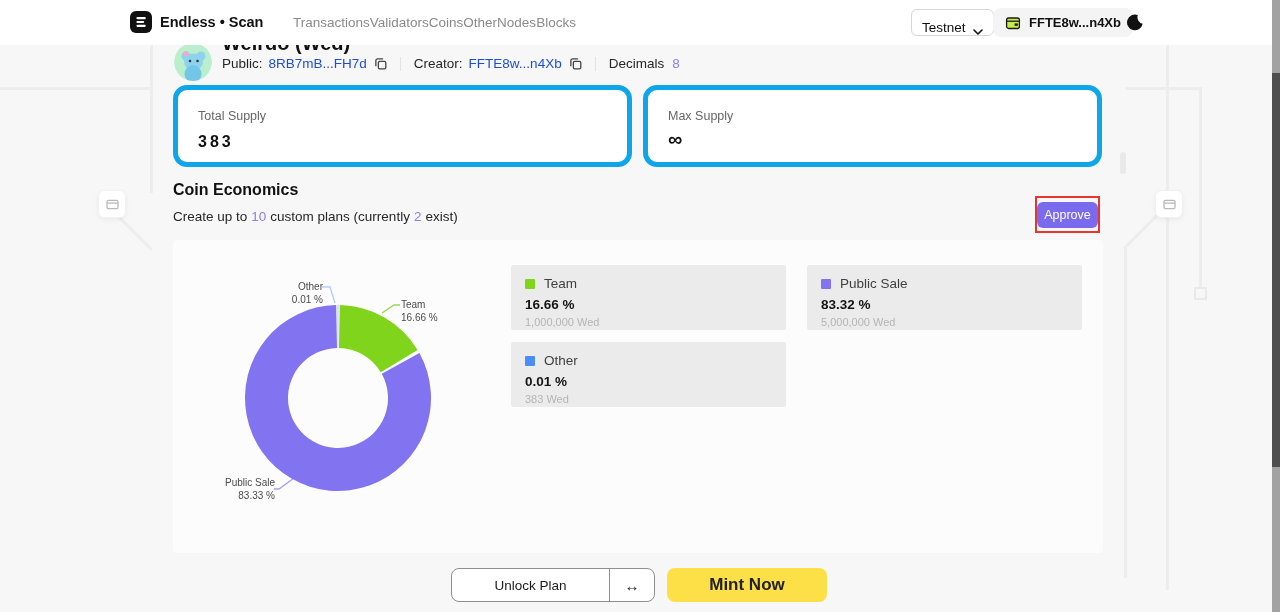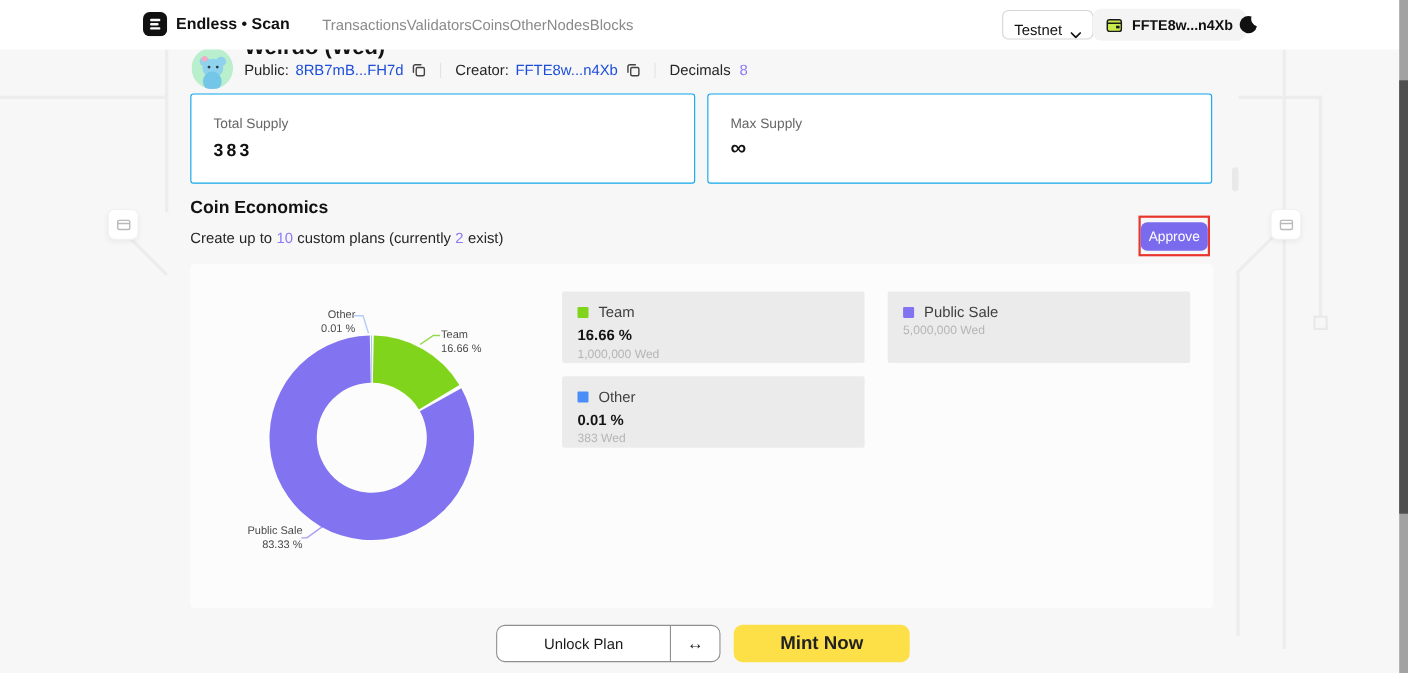--- a/index.html
+++ b/index.html
@@ -40,21 +40,21 @@
   .coin-title{position:absolute;left:222px;top:32px;font-size:20px;font-weight:bold;color:#111;z-index:5;}
   .coin-meta{position:absolute;left:222px;top:56px;display:flex;align-items:center;font-size:13.5px;z-index:5;}
   .coin-meta .lbl{color:#262626;}
   .coin-meta .link{color:#1d4ed8;cursor:pointer;margin-left:6px;}
   .copy-btn{margin-left:7px;cursor:pointer;display:inline-flex;align-items:center;}
   .vdiv{width:1px;height:14px;background:#e3e3e3;margin:0 13px;}
   .decimals-val{color:#8b7bf4;margin-left:8px;}
 
   
   .supply-card{position:absolute;top:85px;height:82px;box-sizing:border-box;background:#fff;
-    border:1px solid #0ea5e9;border-radius:3px;z-index:5;}
+    border:5px solid #0ea5e9;border-radius:14px;z-index:5;}
   #card-total{left:173px;width:459px;}
   #card-max{left:643px;width:459px;}
   .sc-label{position:absolute;left:20px;top:19px;font-size:12.5px;color:#666;}
   .sc-value{position:absolute;left:20px;top:43px;font-size:16px;font-weight:bold;color:#111;letter-spacing:3px;}
   .sc-value.inf{font-size:20px;letter-spacing:0;top:38px;}
 
   
   .econ-heading{position:absolute;left:173px;top:181px;font-size:16px;font-weight:bold;color:#111;z-index:5;}
   .econ-sub{position:absolute;left:173px;top:209px;display:flex;gap:4px;font-size:13.5px;color:#262626;z-index:5;}
   .econ-sub .purple{color:#8b7bf4;}
@@ -237,20 +237,21 @@
       <span>Team</span>
     </div>
     <div class="lc-pct">16.66 %</div>
     <div class="lc-amt">1,000,000 Wed</div>
   </div>
   <div class="legend-card" id="card-public">
     <div class="lc-head">
       <span class="swatch" style="background: rgb(130, 115, 241);"></span>
       <span>Public Sale</span>
     </div>
+    <div class="lc-pct">83.32 %</div>
     <div class="lc-amt">5,000,000 Wed</div>
   </div>
   <div class="legend-card" id="card-other">
     <div class="lc-head">
       <span class="swatch" style="background: rgb(74, 141, 248);"></span>
       <span>Other</span>
     </div>
     <div class="lc-pct">0.01 %</div>
     <div class="lc-amt">383 Wed</div>
   </div>

